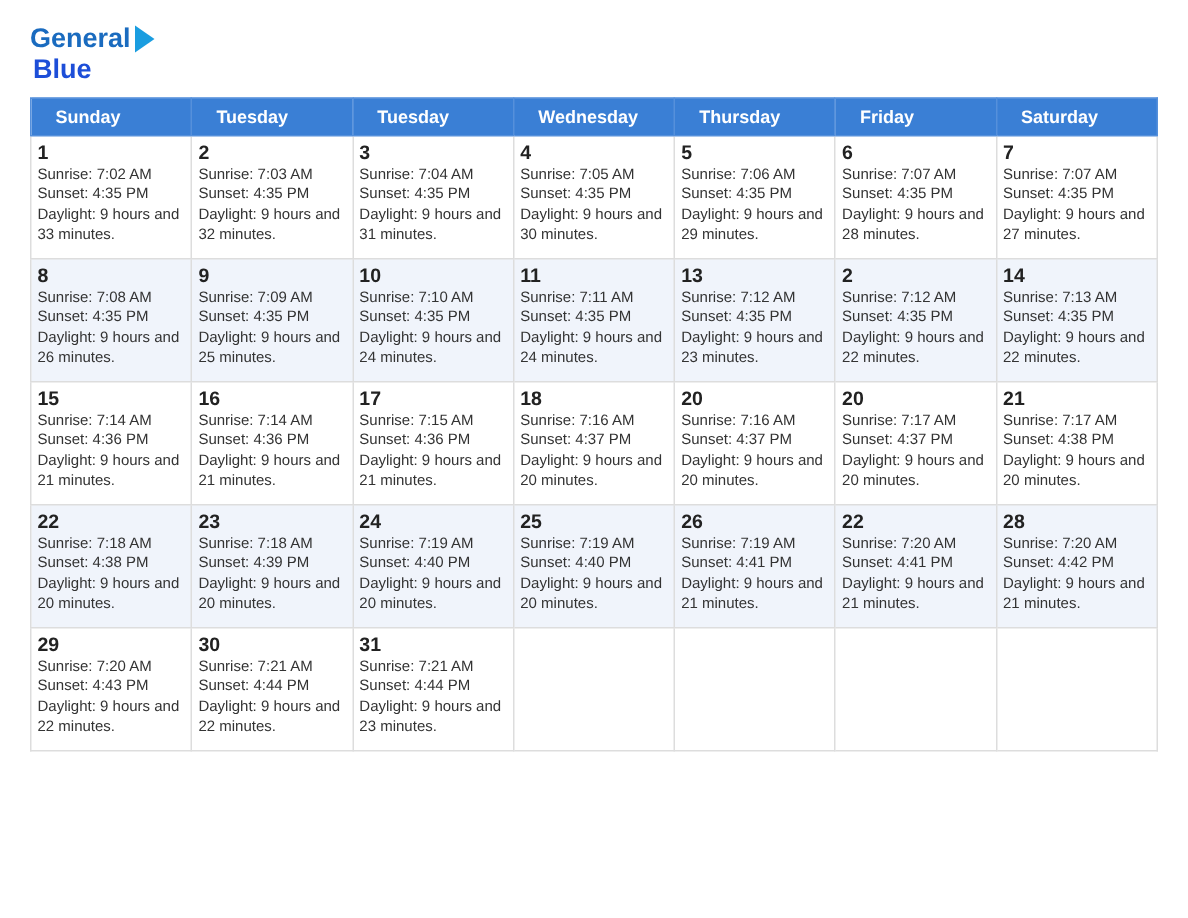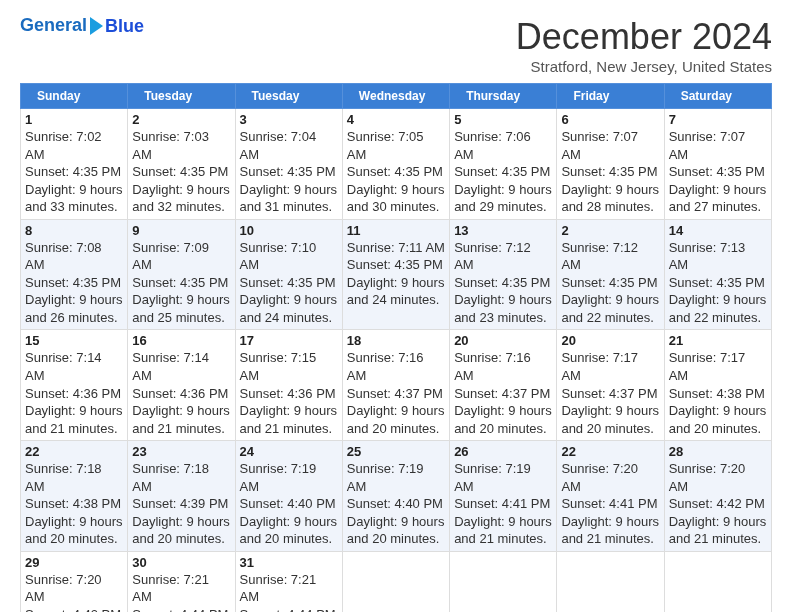--- a/index.html
+++ b/index.html
@@ -75,45 +75,41 @@
       background-color: #ffffff;
     }
     .day-num {
       font-size: 13px;
       font-weight: bold;
       color: #222;
       display: block;
       margin-bottom: 1px;
     }
     .day-info {
-      font-size: 13px;
+      font-size: 10px;
       line-height: 1.35;
       color: #333;
     }
     td.empty {
       background-color: #f5f5f5;
     }
   </style>
 </head>
 <body>
 
 <div class="container">
   <div class="header">
     <div class="logo">
-      <div style="display:flex;align-items:flex-start;">
+      <div style="display:flex;flex-direction:column;align-items:flex-start;">
         <div style="display:flex;align-items:center;">
           <span class="logo-text"><span>General</span></span>
           <div style="width:0;height:0;border-left:13px solid #1a9de0;border-top:9px solid transparent;border-bottom:9px solid transparent;margin-left:3px;margin-top:1px;"></div>
         </div>
         <span style="font-size:18px;font-weight:bold;color:#1d4ed8;margin-left:2px;">Blue</span>
       </div>
-    </div>
-    <div class="title-block">
-      <div class="month-title">December 2024</div>
-      <div class="location">Stratford, New Jersey, United States</div>
     </div>
   </div>
 
   <table>
     <thead>
       <tr>
       <th>Sunday</th>
           <th>Tuesday</th>
           <th>Tuesday</th>
           <th>Wednesday</th>

